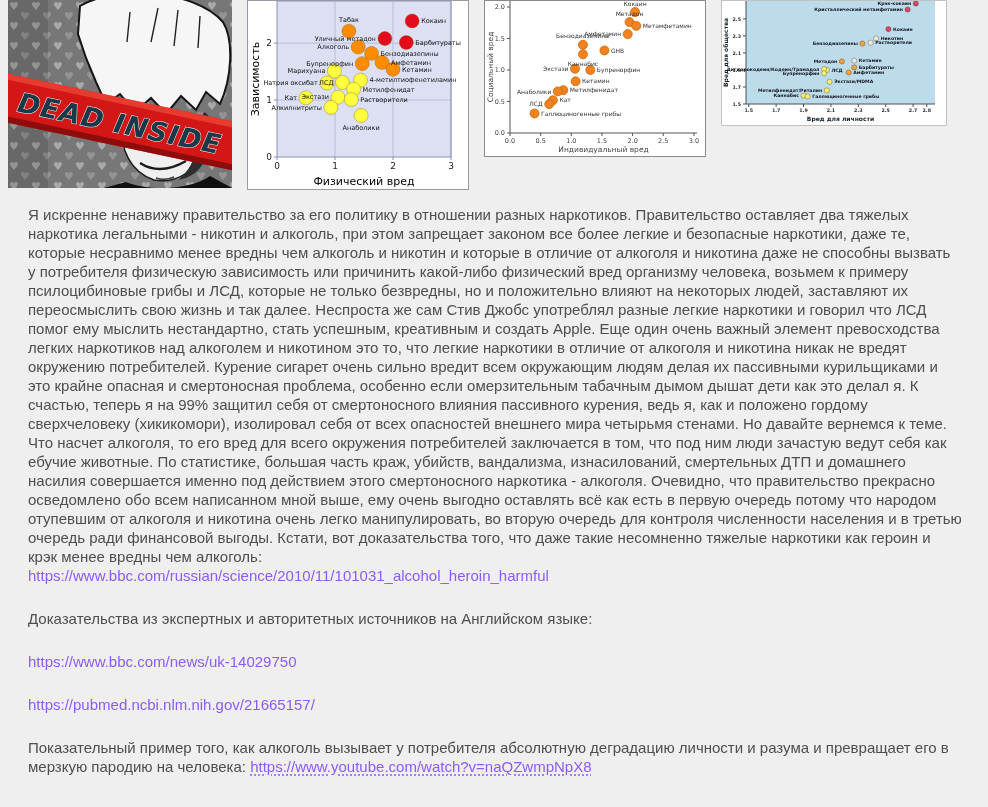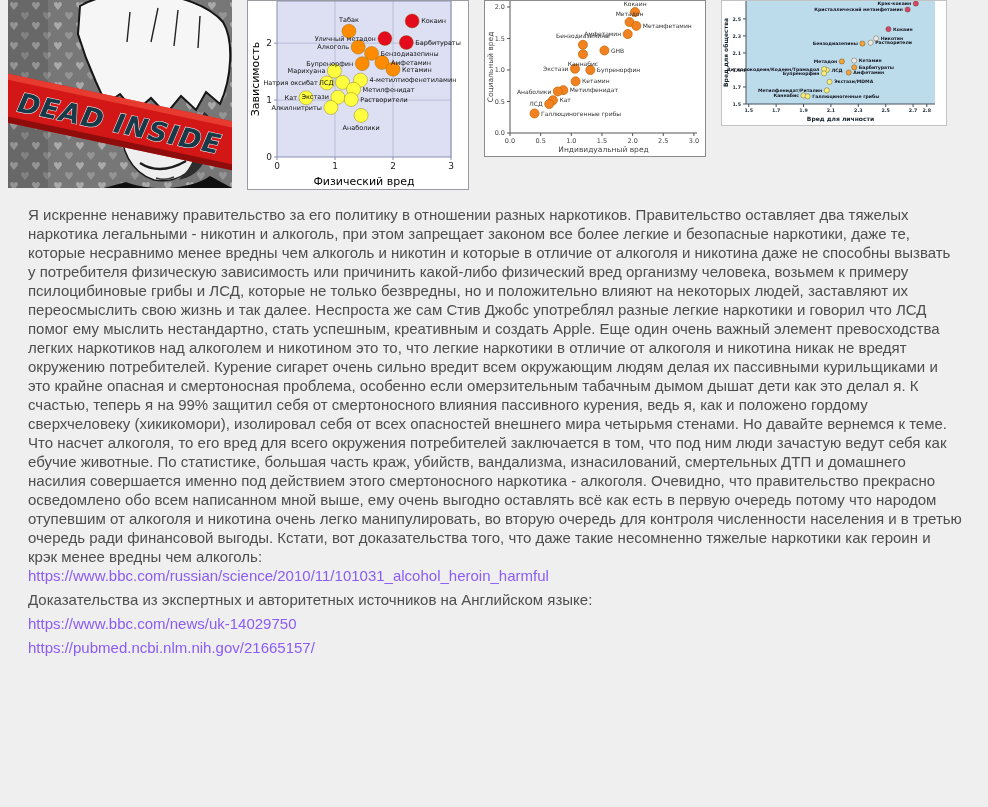--- a/index.html
+++ b/index.html
@@ -9,21 +9,21 @@
   .img-box{flex:0 0 auto;overflow:hidden;}
   .manga-box{width:224px;height:188px;background:#777;}
   .chart-box{background:#ffffff;border:1px solid #9a9aa5;}
   .chart1-box{width:220px;height:188px;}
   .chart2-box{width:220px;height:155px;border-color:#8b8b8b;}
   .chart3-box{width:224px;height:124px;border-color:#c2c2c2;}
   svg{display:block;font-family:"DejaVu Sans",sans-serif;}
   .post-text{position:absolute;left:28px;top:205px;width:934px;color:#4e4e4e;
              font-size:15px;line-height:19px;}
   .post-text p{margin:0 0 0 0;}
-  .post-text .block{margin-top:5px;}
+  .post-text .block{margin-top:24px;}
   a.post-link{color:#8b5cf6;text-decoration:none;cursor:pointer;word-break:break-all;}
   a.dotted{text-decoration:underline dotted;text-underline-offset:3px;}
 </style>
 </head>
 <body>
 
 <div class="page">
 
   <div class="images-row">
 
@@ -264,15 +264,17 @@
       <a class="post-link">https://www.bbc.com/russian/science/2010/11/101031_alcohol_heroin_harmful</a>
     </p>
     <p class="block"><span>Доказательства из экспертных и авторитетных источников на Английском языке:</span><br>
     </p>
     <p class="block">
       <a class="post-link">https://www.bbc.com/news/uk-14029750</a>
     </p>
     <p class="block">
       <a class="post-link">https://pubmed.ncbi.nlm.nih.gov/21665157/</a>
     </p>
+    <p class="block"><span>Показательный пример того, как алкоголь вызывает у потребителя абсолютную деградацию личности и разума и превращает его в мерзкую пародию на человека: </span><a class="post-link dotted">https://www.youtube.com/watch?v=naQZwmpNpX8</a>
+    </p>
   </div>
 
 </div>
 
 </body></html>

